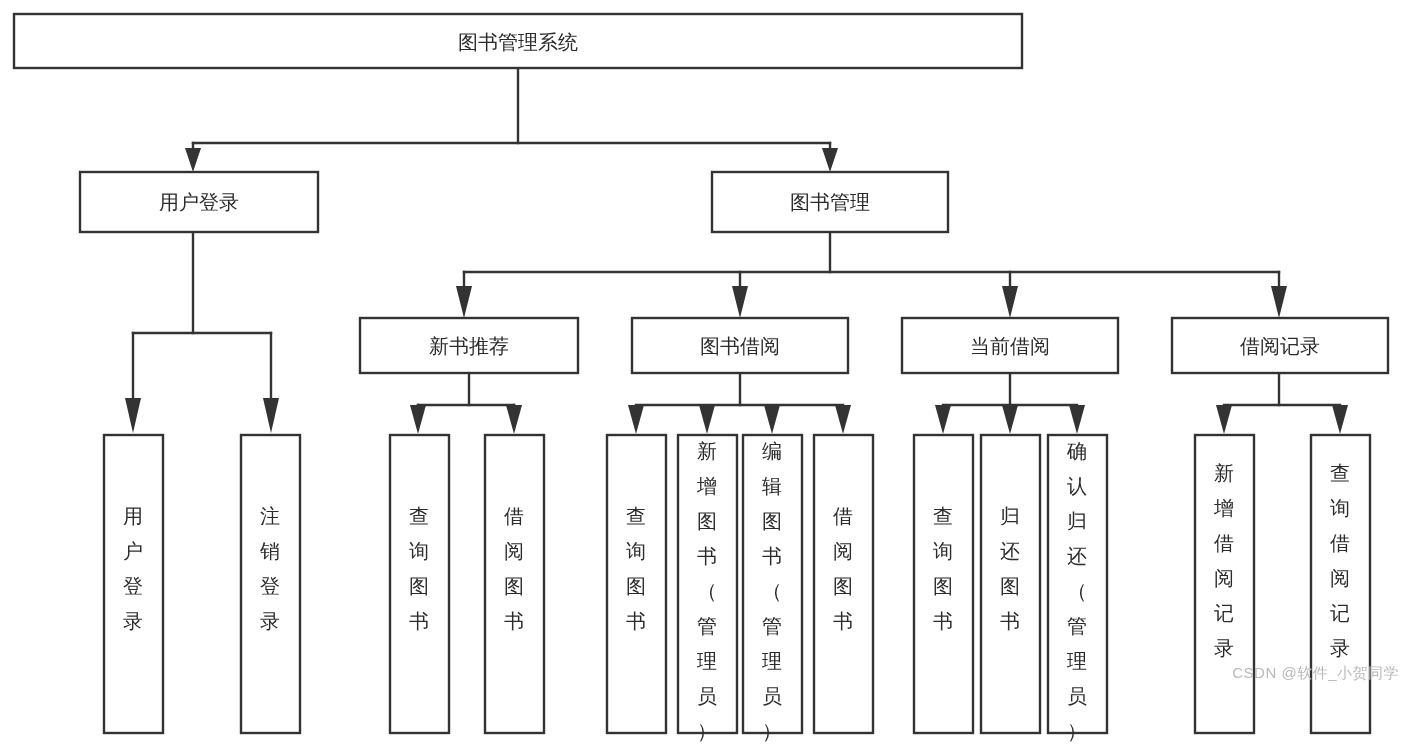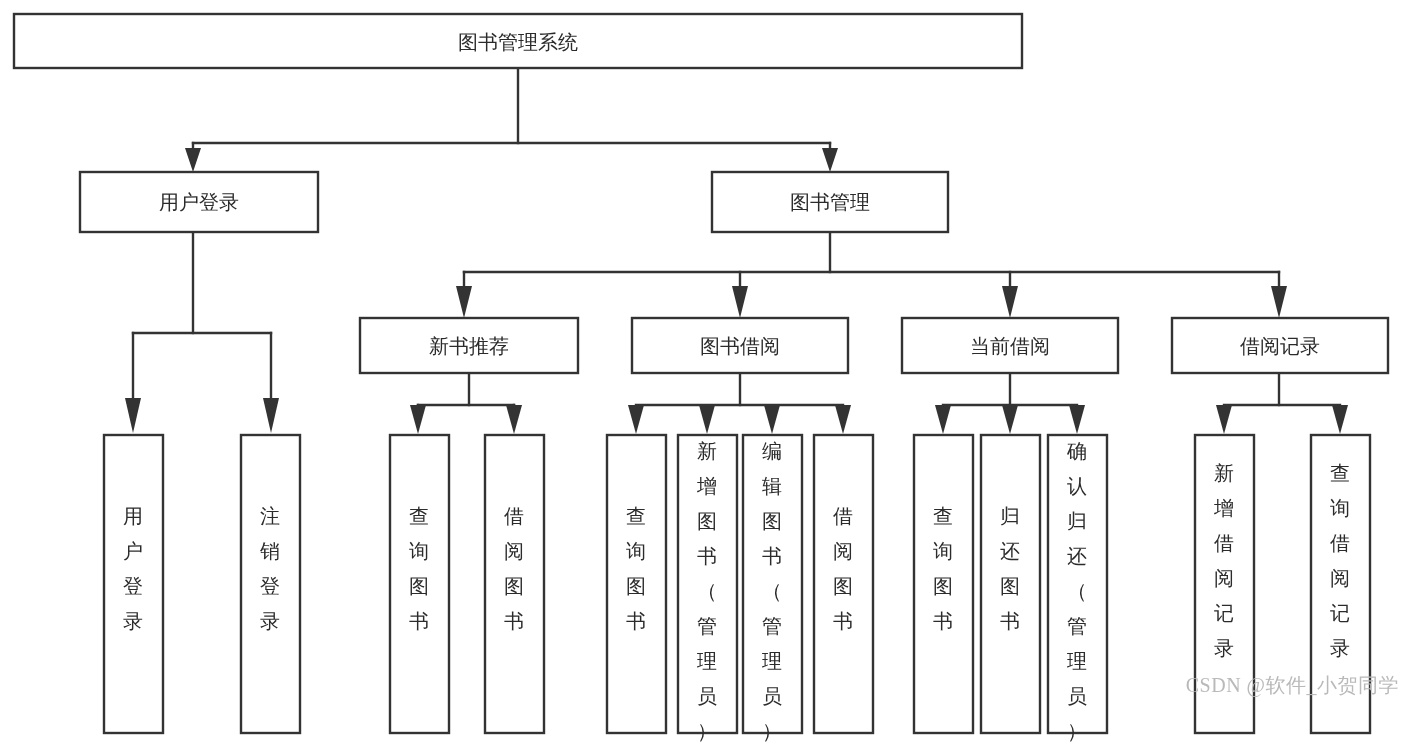--- a/index.html
+++ b/index.html
@@ -50,23 +50,23 @@
   }
   .node-label-v {
     font-family: "DejaVu Sans", "Liberation Sans", sans-serif;
     font-size: 20px;
     fill: #2b2b2b;
     text-anchor: middle;
   }
   .watermark {
     position: absolute;
     right: 6px;
-    bottom: 4px;
-    font-family: Liberation Serif, serif;
-    font-size: 20px;
+    bottom: 20px;
+    font-family: Liberation Sans, sans-serif;
+    font-size: 15px;
     color: #b9b9b9;
     white-space: nowrap;
     letter-spacing: 0.5px;
   }
 </style>
 </head>
 <body>
 
 <div id="diagram-root">
   <svg class="diagram" viewBox="0 0 1405 747">

